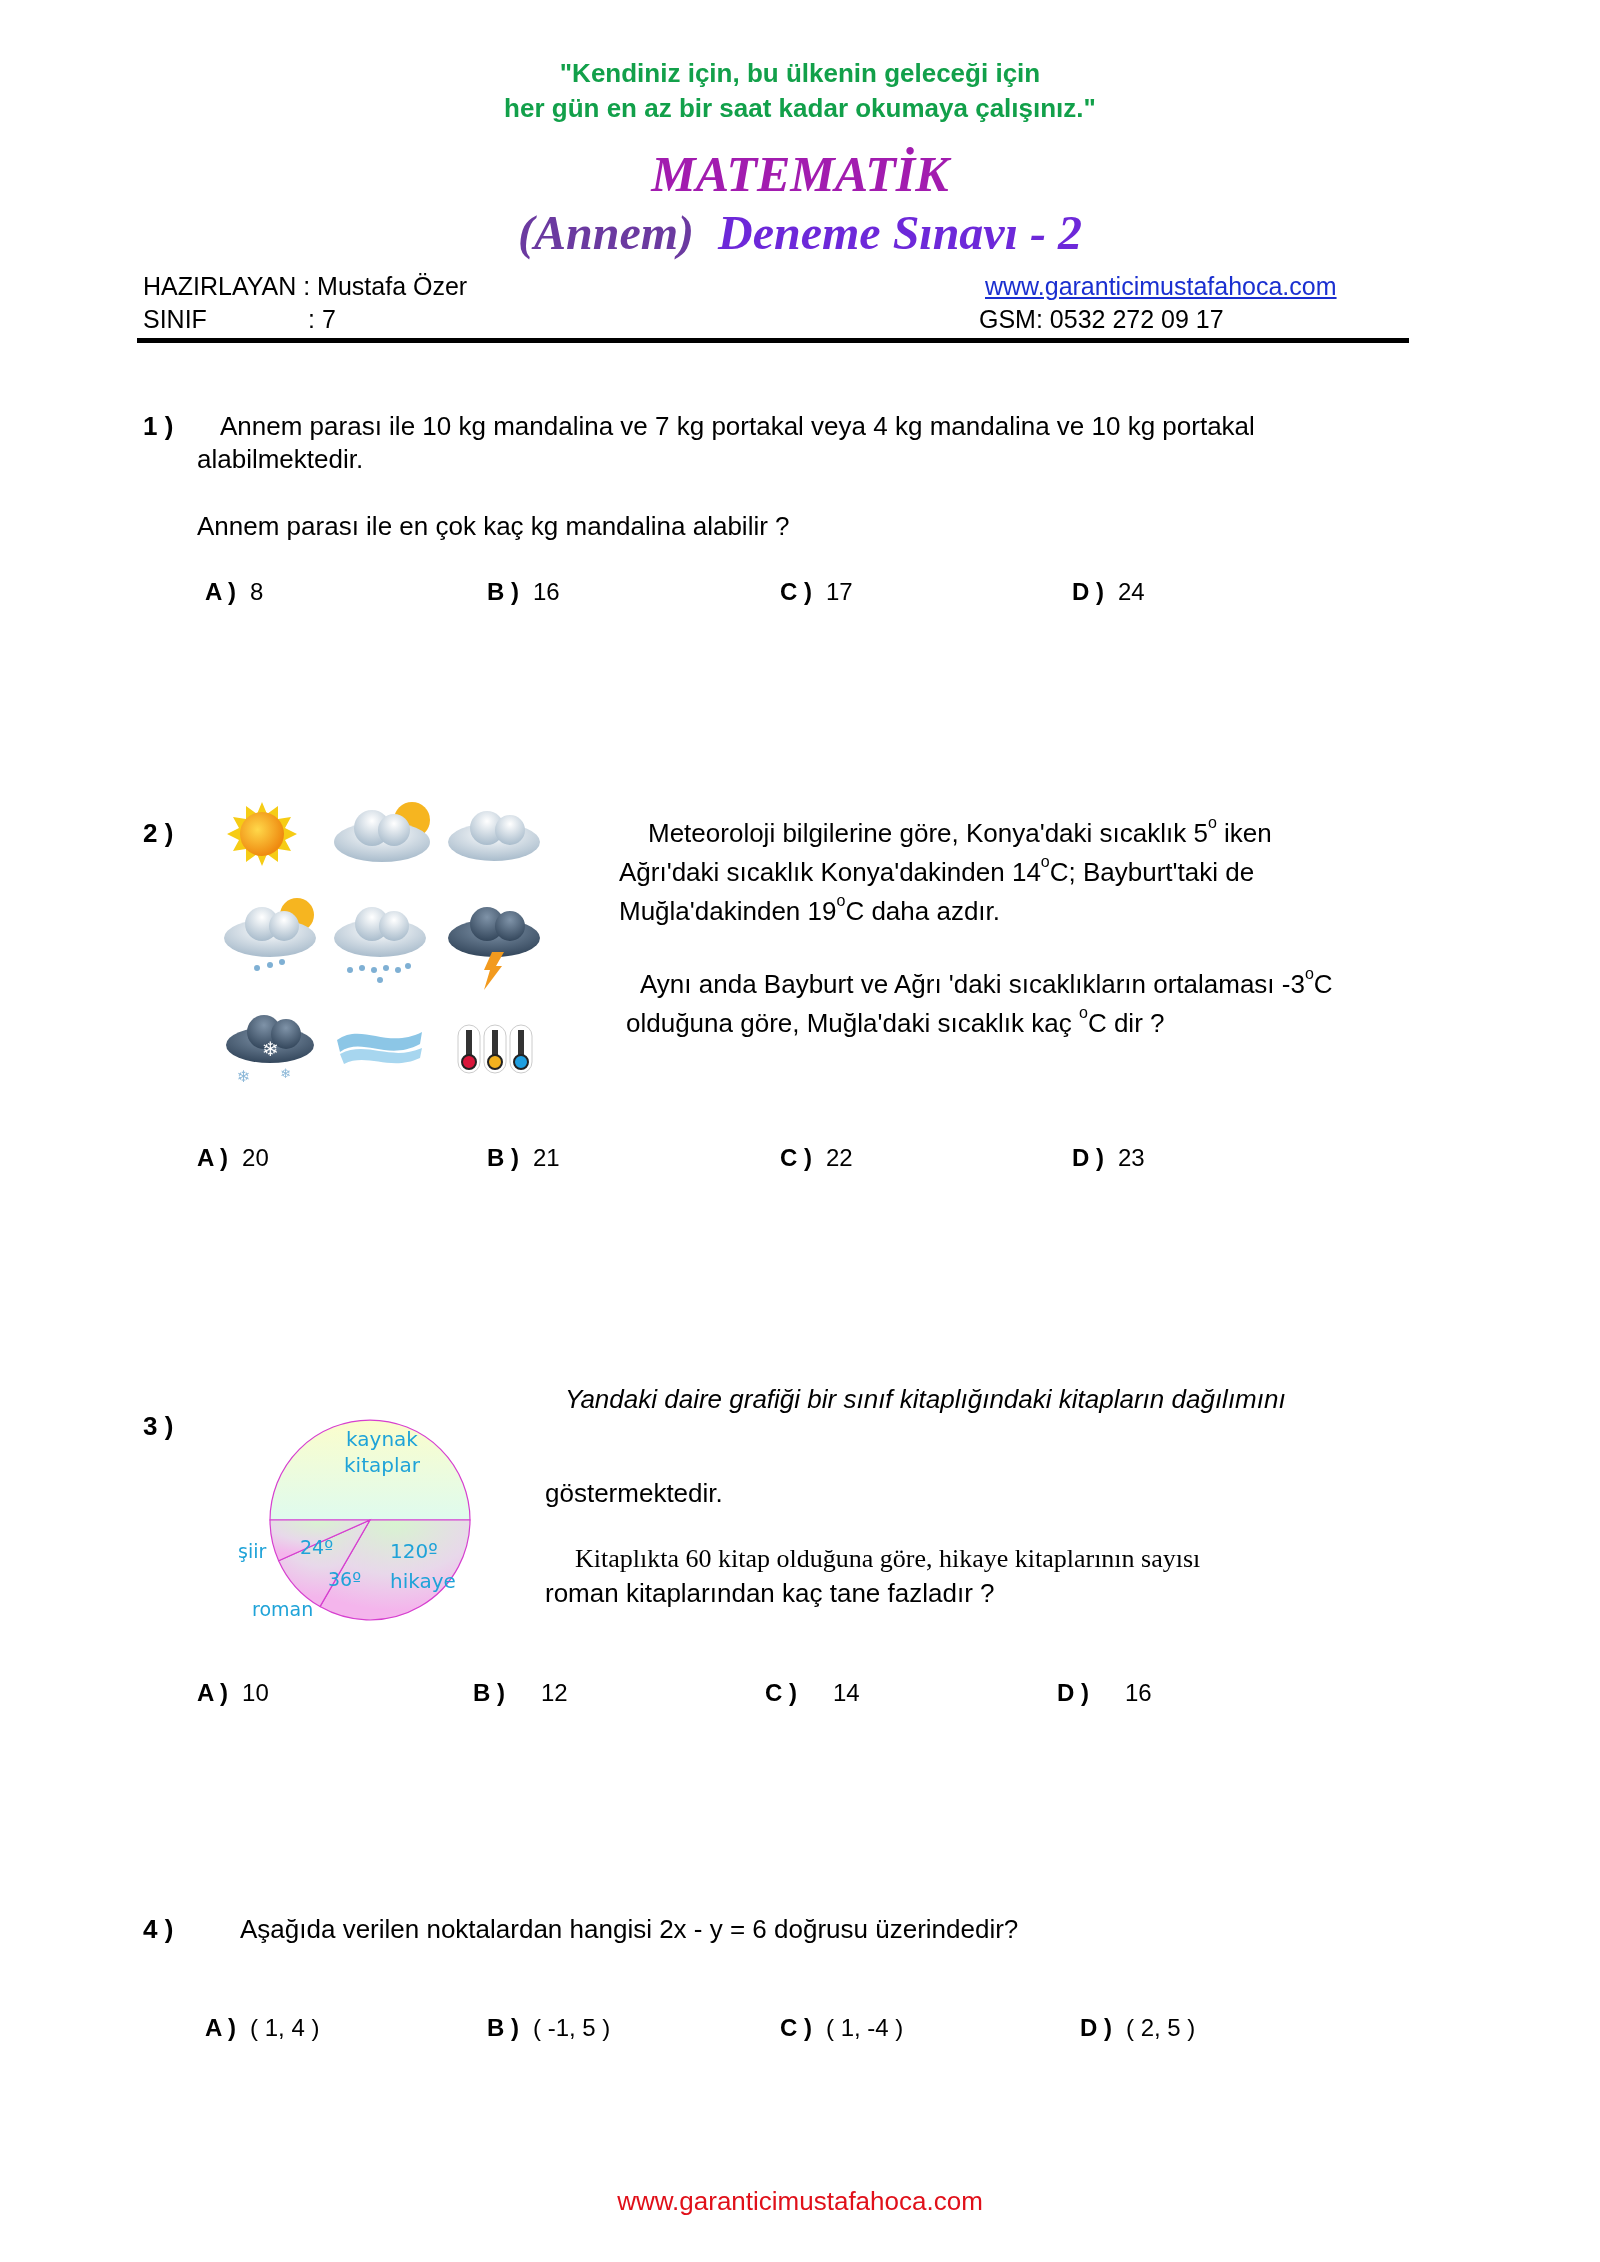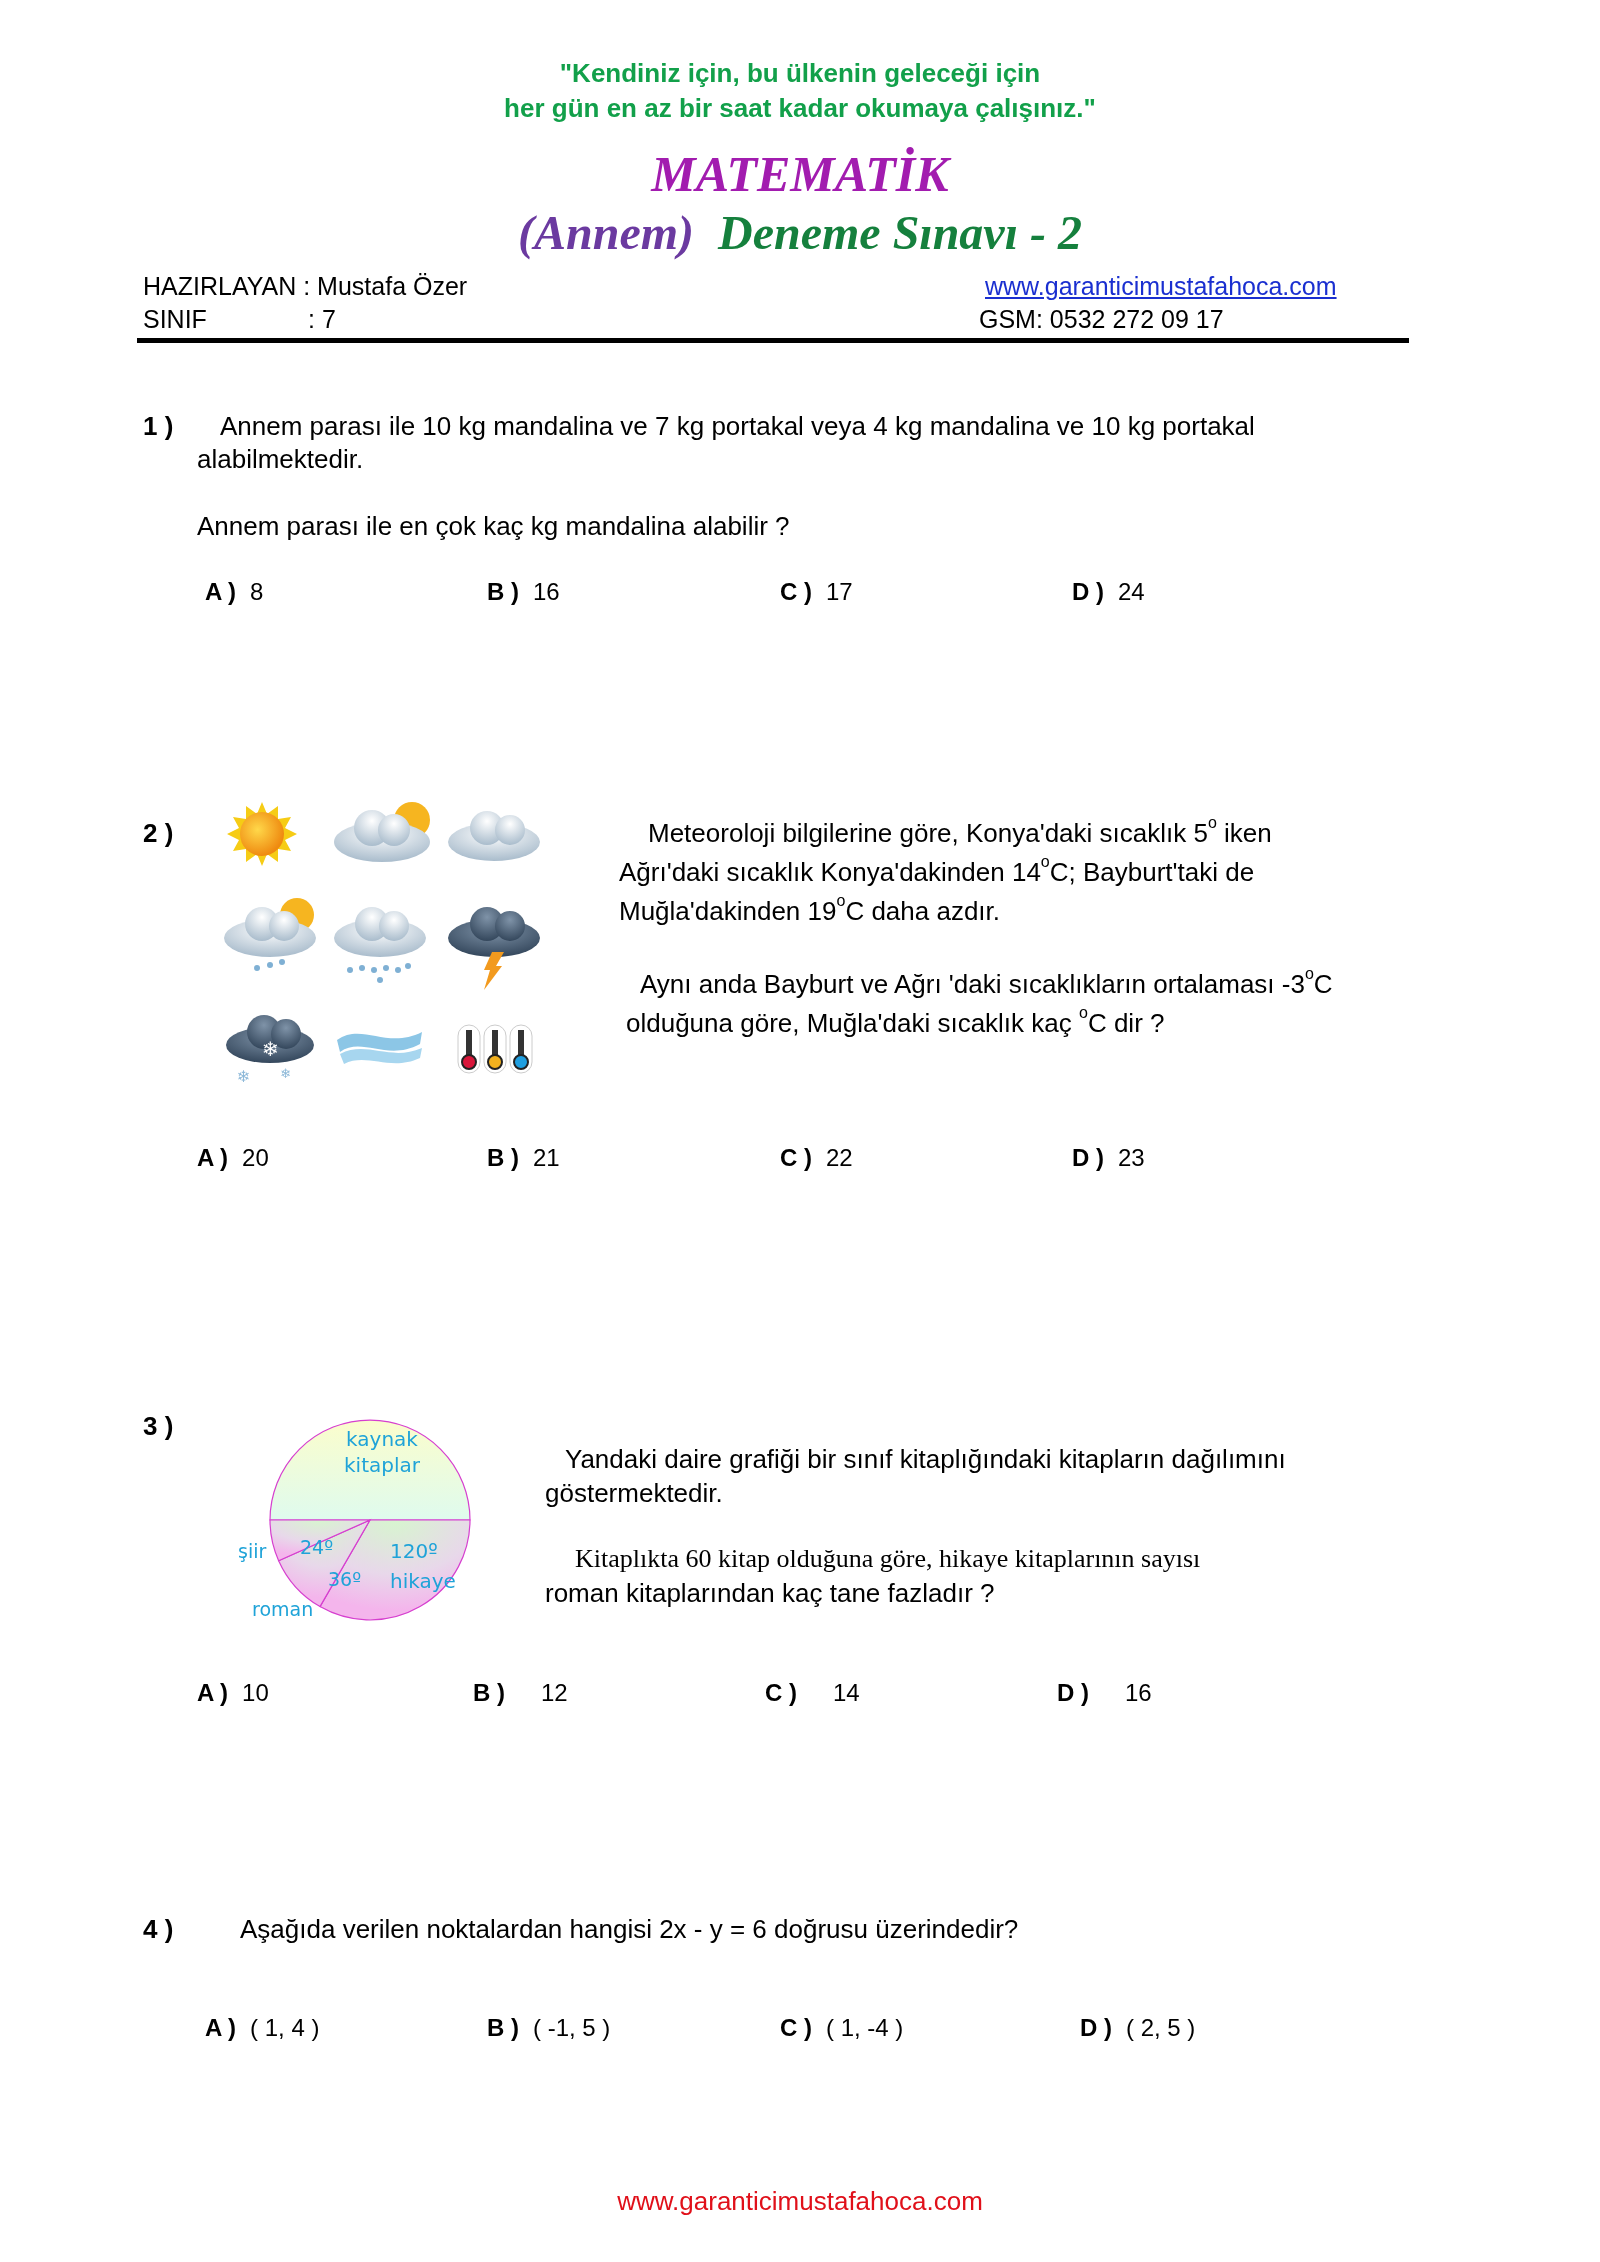--- a/index.html
+++ b/index.html
@@ -5,21 +5,21 @@
   html, body { margin:0; padding:0; background:#fff; }
   body { width:1600px; height:2262px; position:relative; overflow:hidden;
          font-family:"Liberation Sans", sans-serif; color:#000; }
   .abs { position:absolute; white-space:nowrap; }
   .quote { left:0; width:1600px; text-align:center; color:#12a04a; font-weight:bold; font-size:26px; }
   .title { left:0; width:1600px; text-align:center; font-family:"Liberation Serif", serif;
            font-style:italic; font-weight:bold; }
   .t1 { top:145px; font-size:50px; color:#a21caf; }
   .t2 { top:205px; font-size:48px; }
   .t2 .purple { color:#6b3aa0; }
-  .t2 .red { color:#15803d; }
+  .t2 .red { color:#6d28d9; }
   .hdr { font-size:25px; }
   .link { color:#1a2fd0; text-decoration:underline; }
   .rule { left:137px; width:1272px; top:338px; height:5px; background:#000; }
   .qnum { font-weight:bold; font-size:26px; }
   .txt { font-size:26px; }
   .opt { font-size:24px; }
   .opt .lbl { font-weight:bold; margin-right:14px; }
   .footer { left:0; width:1600px; text-align:center; color:#e0101a; font-size:26px; }
   sup { font-size:16px; vertical-align:top; position:relative; top:-4px; }
   .weather { left:222px; top:800px; width:330px; height:290px; }
@@ -181,21 +181,21 @@
       <text class="pie-lbl" x="152" y="62" font-size="20" text-anchor="middle">kitaplar</text>
       <text class="pie-lbl" x="8" y="148" font-size="19">şiir</text>
       <text class="pie-lbl" x="70" y="144" font-size="19">24º</text>
       <text class="pie-lbl" x="98" y="176" font-size="19">36º</text>
       <text class="pie-lbl" x="160" y="148" font-size="20">120º</text>
       <text class="pie-lbl" x="160" y="178" font-size="20">hikaye</text>
       <text class="pie-lbl" x="22" y="206" font-size="19">roman</text>
     </g>
   </svg>
 
-  <div class="abs txt" style="left:565px; top:1444px;">Yandaki daire grafiği bir sınıf kitaplığındaki kitapların dağılımını</div>
+  <div class="abs txt" style="left:565px; top:1384px;font-style:italic;">Yandaki daire grafiği bir sınıf kitaplığındaki kitapların dağılımını</div>
   <div class="abs txt" style="left:545px; top:1478px;">göstermektedir.</div>
   <div class="abs txt" style="left:575px; top:1544px;font-family:Liberation Serif, serif;">Kitaplıkta 60 kitap olduğuna göre, hikaye kitaplarının sayısı</div>
   <div class="abs txt" style="left:545px; top:1578px;">roman kitaplarından kaç tane fazladır ?</div>
 
   <div class="abs opt" style="left:197px; top:1679px;"><span class="lbl">A )</span><span>10</span></div>
   <div class="abs opt" style="left:473px; top:1679px;"><span class="lbl" style="margin-right:36px;">B )</span><span>12</span></div>
   <div class="abs opt" style="left:765px; top:1679px;"><span class="lbl" style="margin-right:36px;">C )</span><span>14</span></div>
   <div class="abs opt" style="left:1057px; top:1679px;"><span class="lbl" style="margin-right:36px;">D )</span><span>16</span></div>
 </div>
 

